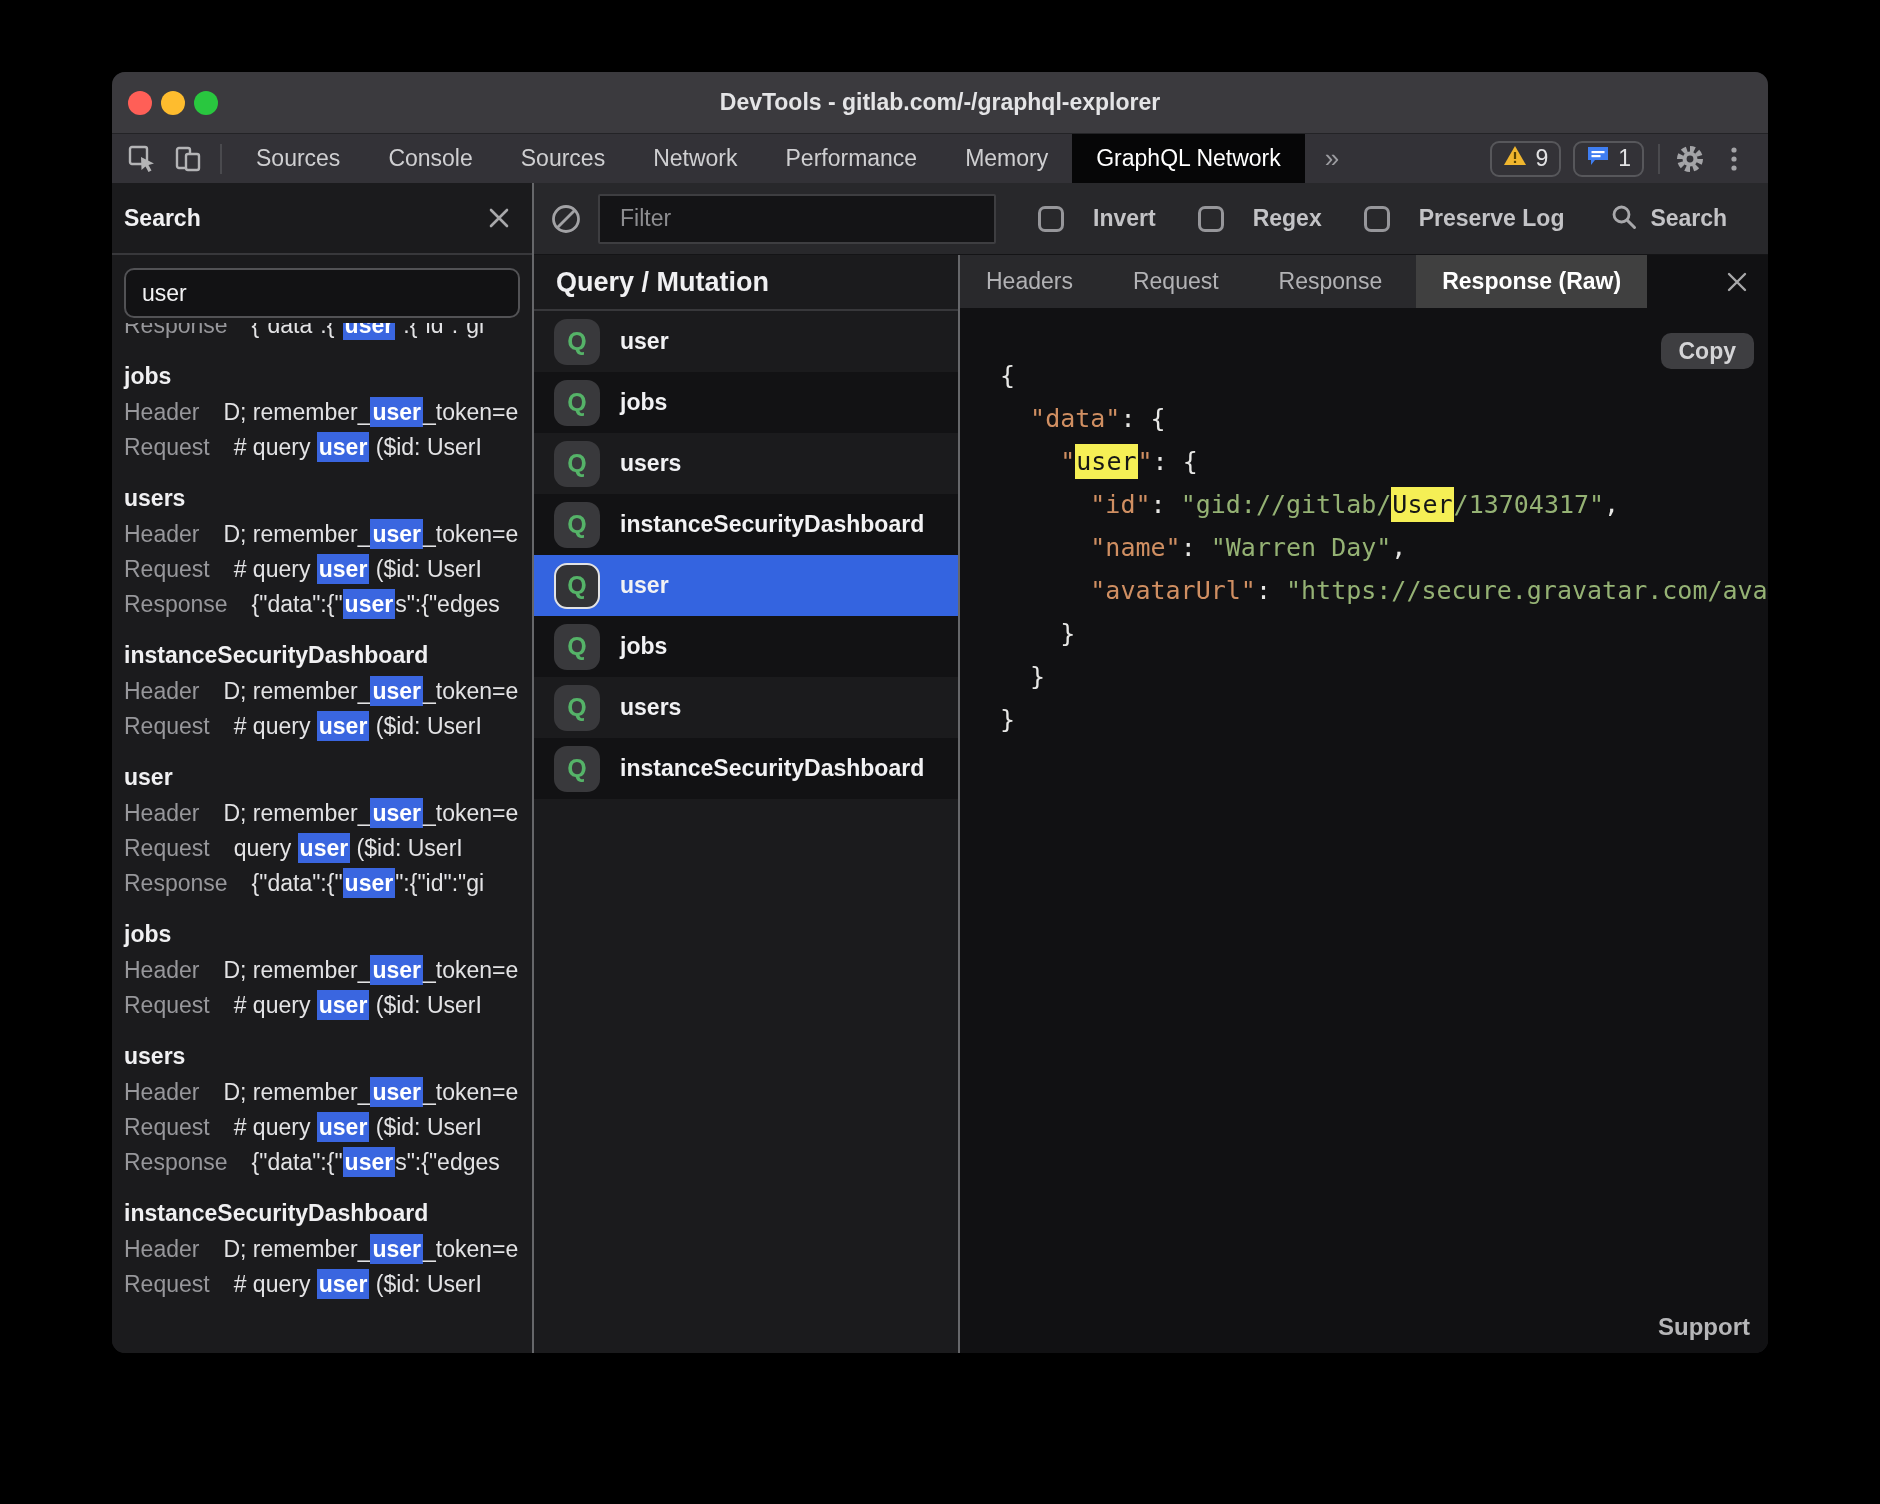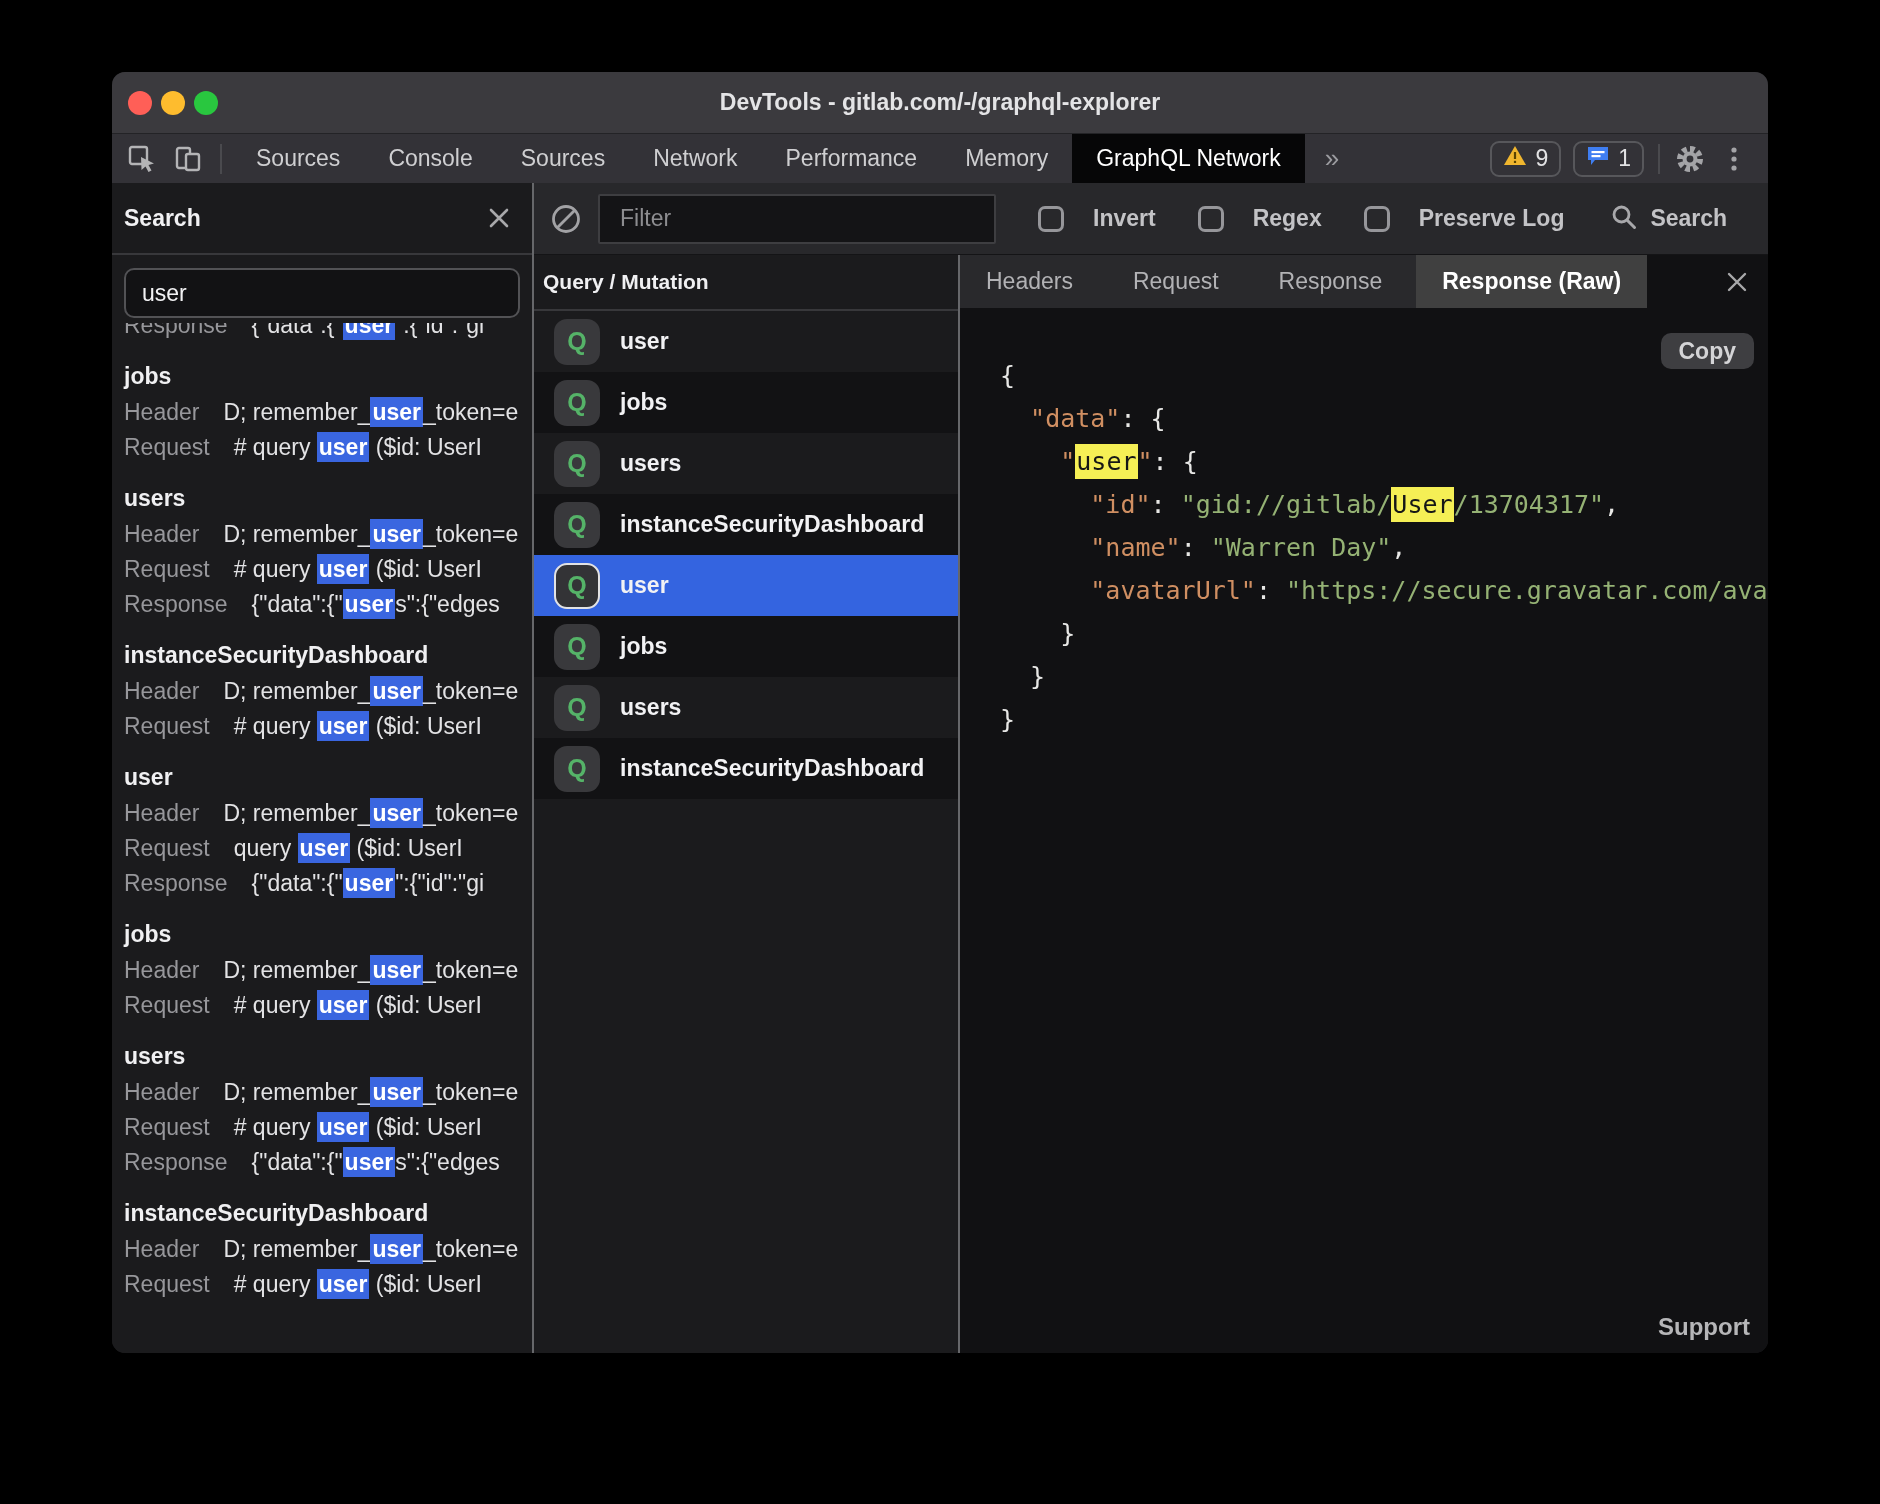--- a/index.html
+++ b/index.html
@@ -63,22 +63,22 @@
   .filter-input::placeholder{color:#8d8d90;}
   .cb-group{display:flex;align-items:center;gap:29px;margin-left:42px;}
   .cb-box{width:26px;height:26px;border:3px solid #96969a;border-radius:7px;background:transparent;flex:none;}
   .cb-label{font-size:23px;font-weight:600;color:#c3c3c6;white-space:nowrap;}
   .fb-search{display:flex;align-items:center;gap:12px;margin-left:46px;}
 
   .lower{flex:1;display:flex;min-height:0;}
 
   
   .query-panel{width:424px;flex:none;display:flex;flex-direction:column;background:#1b1b1d;min-width:0;}
-  .qm-header{height:56px;flex:none;display:flex;align-items:center;padding-left:9px;
-             font-size:21px;font-weight:700;color:#f0f0f2;border-bottom:2px solid #38383b;}
+  .qm-header{height:56px;flex:none;display:flex;align-items:center;padding-left:22px;
+             font-size:27px;font-weight:700;color:#f0f0f2;border-bottom:2px solid #38383b;}
   .q-list{flex:1;overflow:hidden;}
   .q-row{height:61px;display:flex;align-items:center;gap:20px;padding-left:20px;
          font-size:23px;font-weight:700;color:#f2f2f4;white-space:nowrap;}
   .q-row:nth-child(odd){background:#1b1b1d;}
   .q-row:nth-child(even){background:#121214;}
   .q-row.selected{background:var(--selected-row);}
   .q-icon{width:46px;height:46px;border-radius:13px;background:#39393c;flex:none;
           display:flex;align-items:center;justify-content:center;
           font-size:25px;font-weight:700;color:var(--q-green);}
   .q-row.selected .q-icon{background:#333336;border:2px solid #e2e2e4;}

